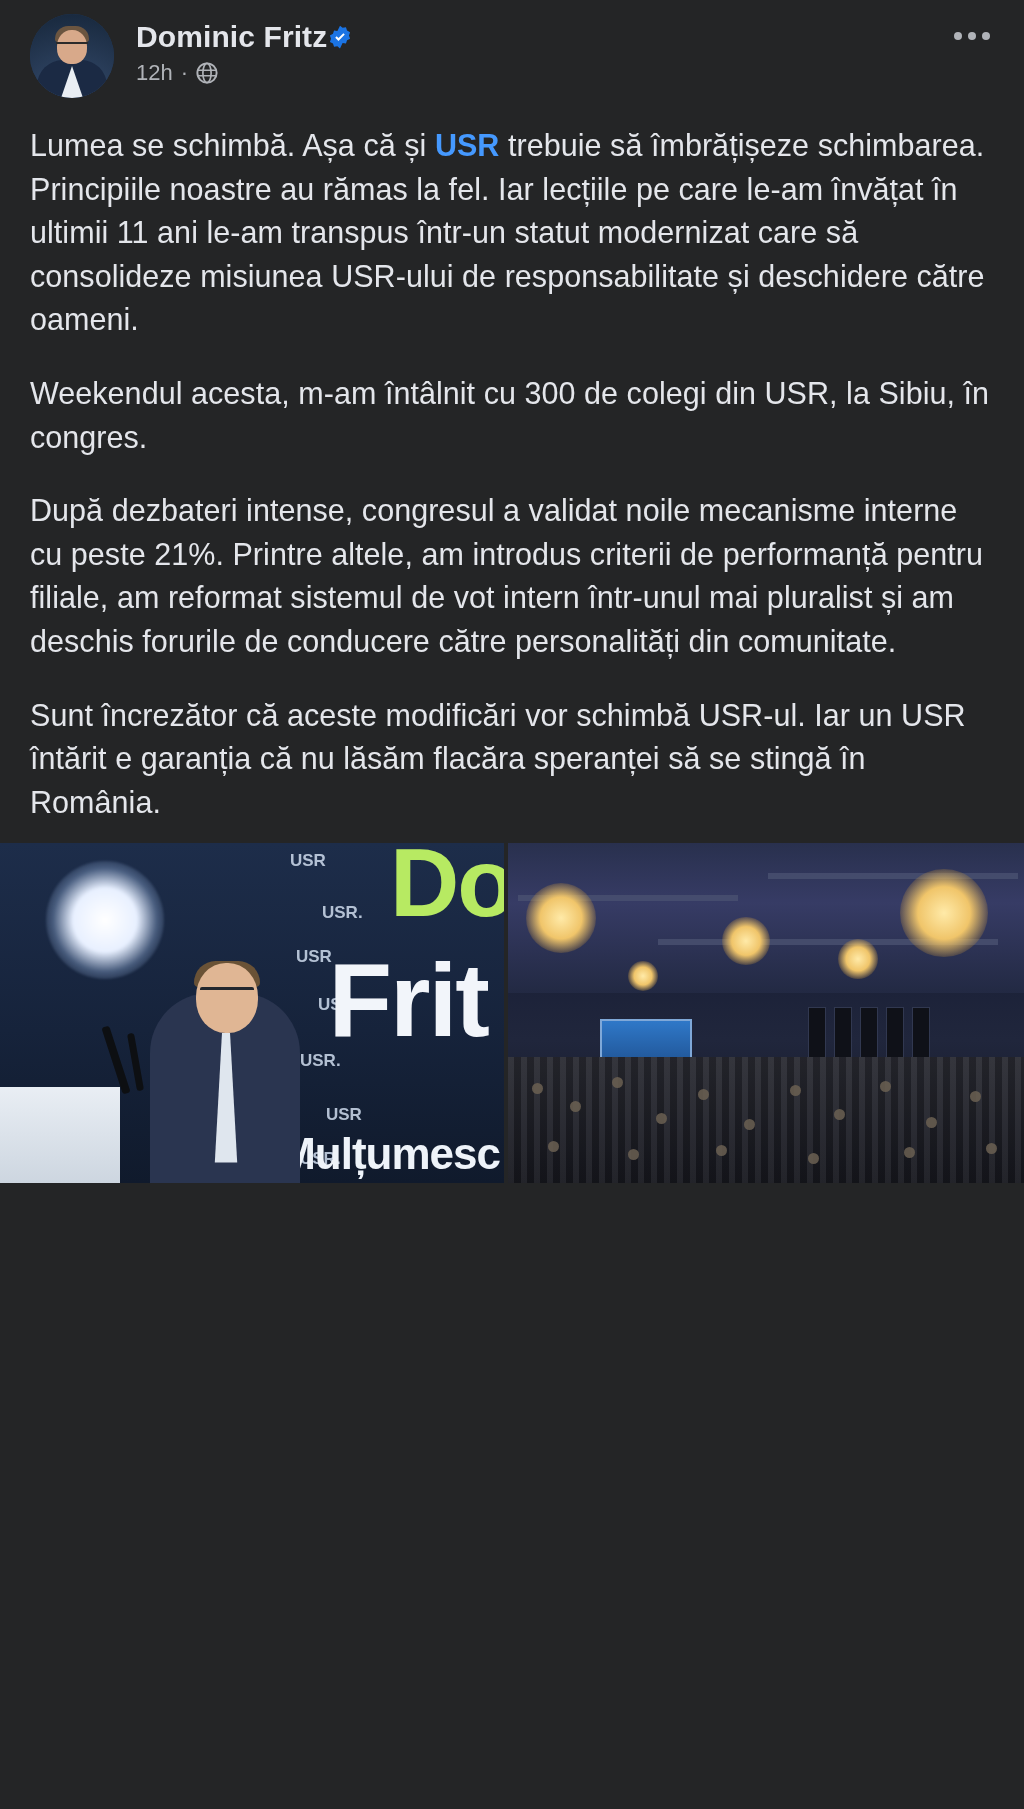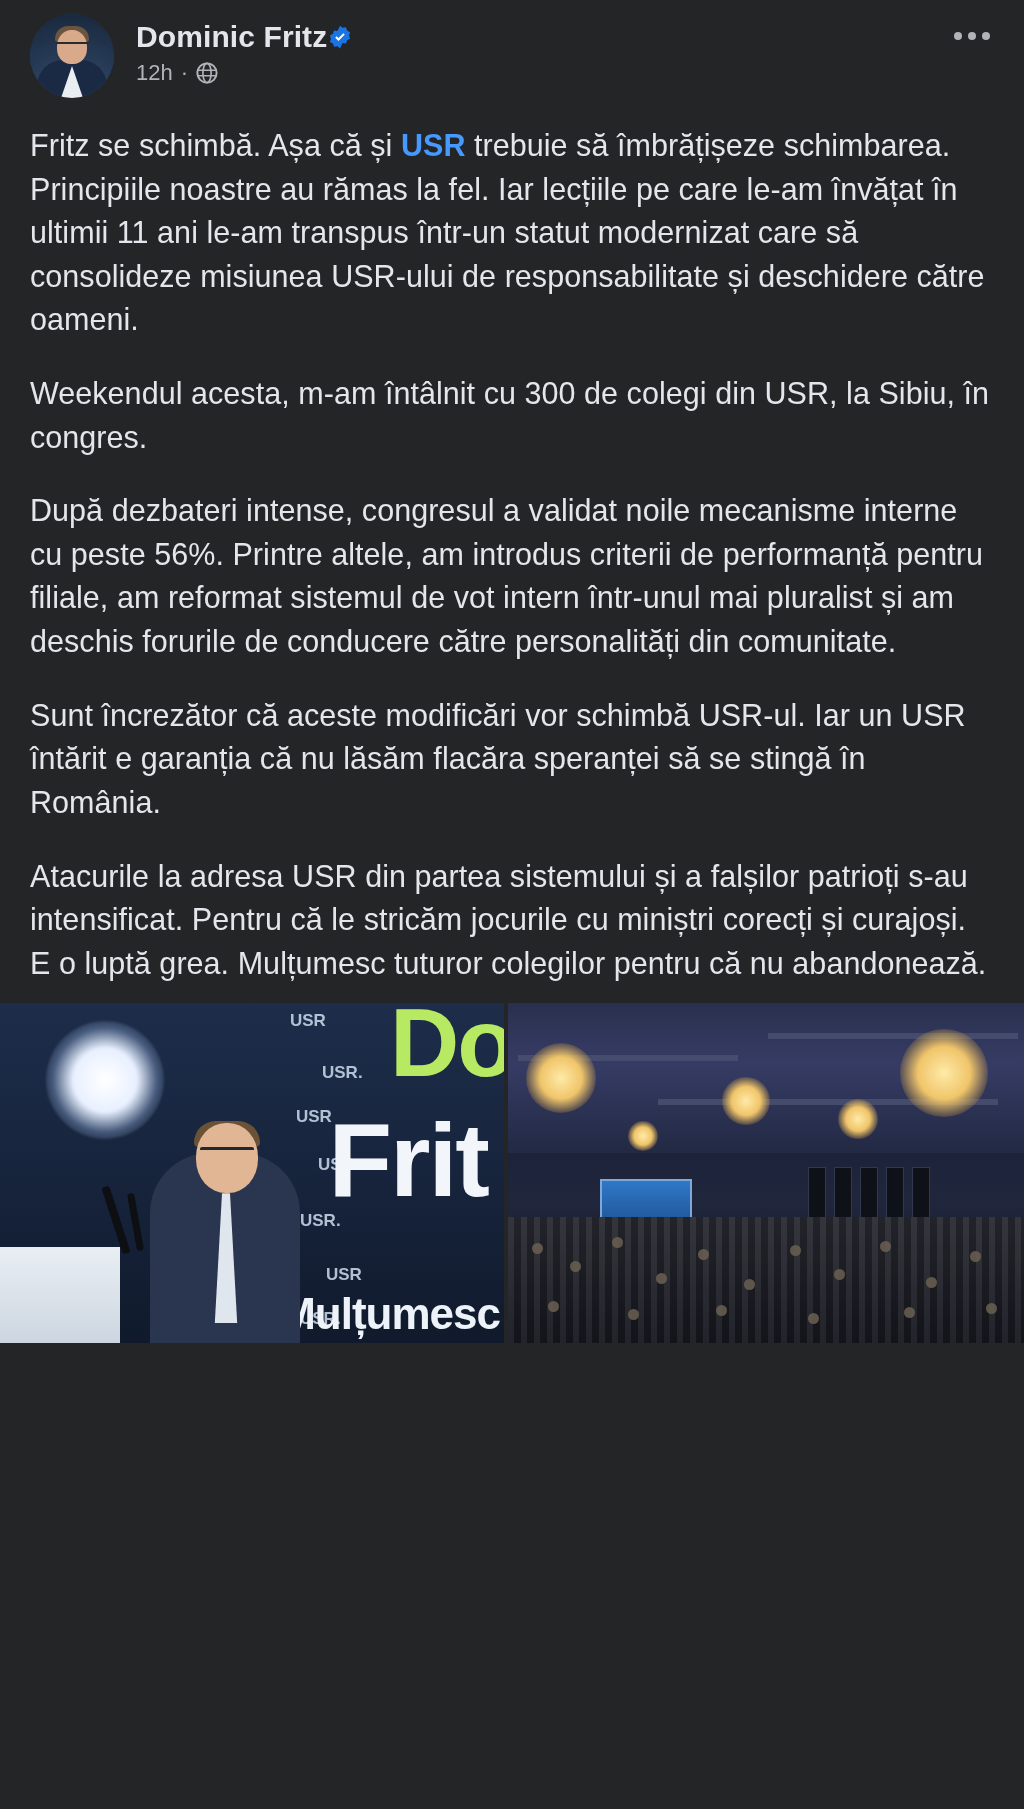--- a/index.html
+++ b/index.html
@@ -389,26 +389,25 @@
 
     <div class="more-btn">
       <i></i>
       <i></i>
       <i></i>
     </div>
   </div>
 
   <div class="post-body">
     <p>
-      <span>Fritz se schimbă. Așa că și </span><span class="mention">USR</span><span>  trebuie să îmbrățișeze schimbarea. Principiile noastre au rămas la fel. Iar lecțiile pe care le-am învățat în ultimii 11 ani le-am transpus într-un statut modernizat care să consolideze misiunea USR-ului de responsabilitate și deschidere către oameni.</span>
+      <span>Lumea se schimbă. Așa că și </span><span class="mention">USR</span><span>  trebuie să îmbrățișeze schimbarea. Principiile noastre au rămas la fel. Iar lecțiile pe care le-am învățat în ultimii 11 ani le-am transpus într-un statut modernizat care să consolideze misiunea USR-ului de responsabilitate și deschidere către oameni.</span>
     </p>
     <p>Weekendul acesta, m-am întâlnit cu 300 de colegi din USR, la Sibiu, în congres.</p>
-    <p>După dezbateri intense, congresul a validat noile mecanisme interne cu peste 56%. Printre altele, am introdus criterii de performanță pentru filiale, am reformat sistemul de vot intern într-unul mai pluralist și am deschis forurile de conducere către personalități din comunitate.</p>
+    <p>După dezbateri intense, congresul a validat noile mecanisme interne cu peste 21%. Printre altele, am introdus criterii de performanță pentru filiale, am reformat sistemul de vot intern într-unul mai pluralist și am deschis forurile de conducere către personalități din comunitate.</p>
     <p>Sunt încrezător că aceste modificări vor schimbă USR-ul. Iar un USR întărit e garanția că nu lăsăm flacăra speranței să se stingă în România.</p>
-    <p>Atacurile la adresa USR din partea sistemului și a falșilor patrioți s-au intensificat. Pentru că le stricăm jocurile cu miniștri corecți și curajoși. E o luptă grea. Mulțumesc tuturor colegilor pentru că nu abandonează.</p>
   </div>
 
   <div class="photo-grid">
 
     <div class="photo left">
       <div class="backdrop"></div>
       <div class="usr-tile" style="left:290px;top:8px">USR</div>
       <div class="usr-tile" style="left:322px;top:60px">USR.</div>
       <div class="usr-tile" style="left:296px;top:104px">USR</div>
       <div class="usr-tile" style="left:318px;top:152px">USR.</div>

